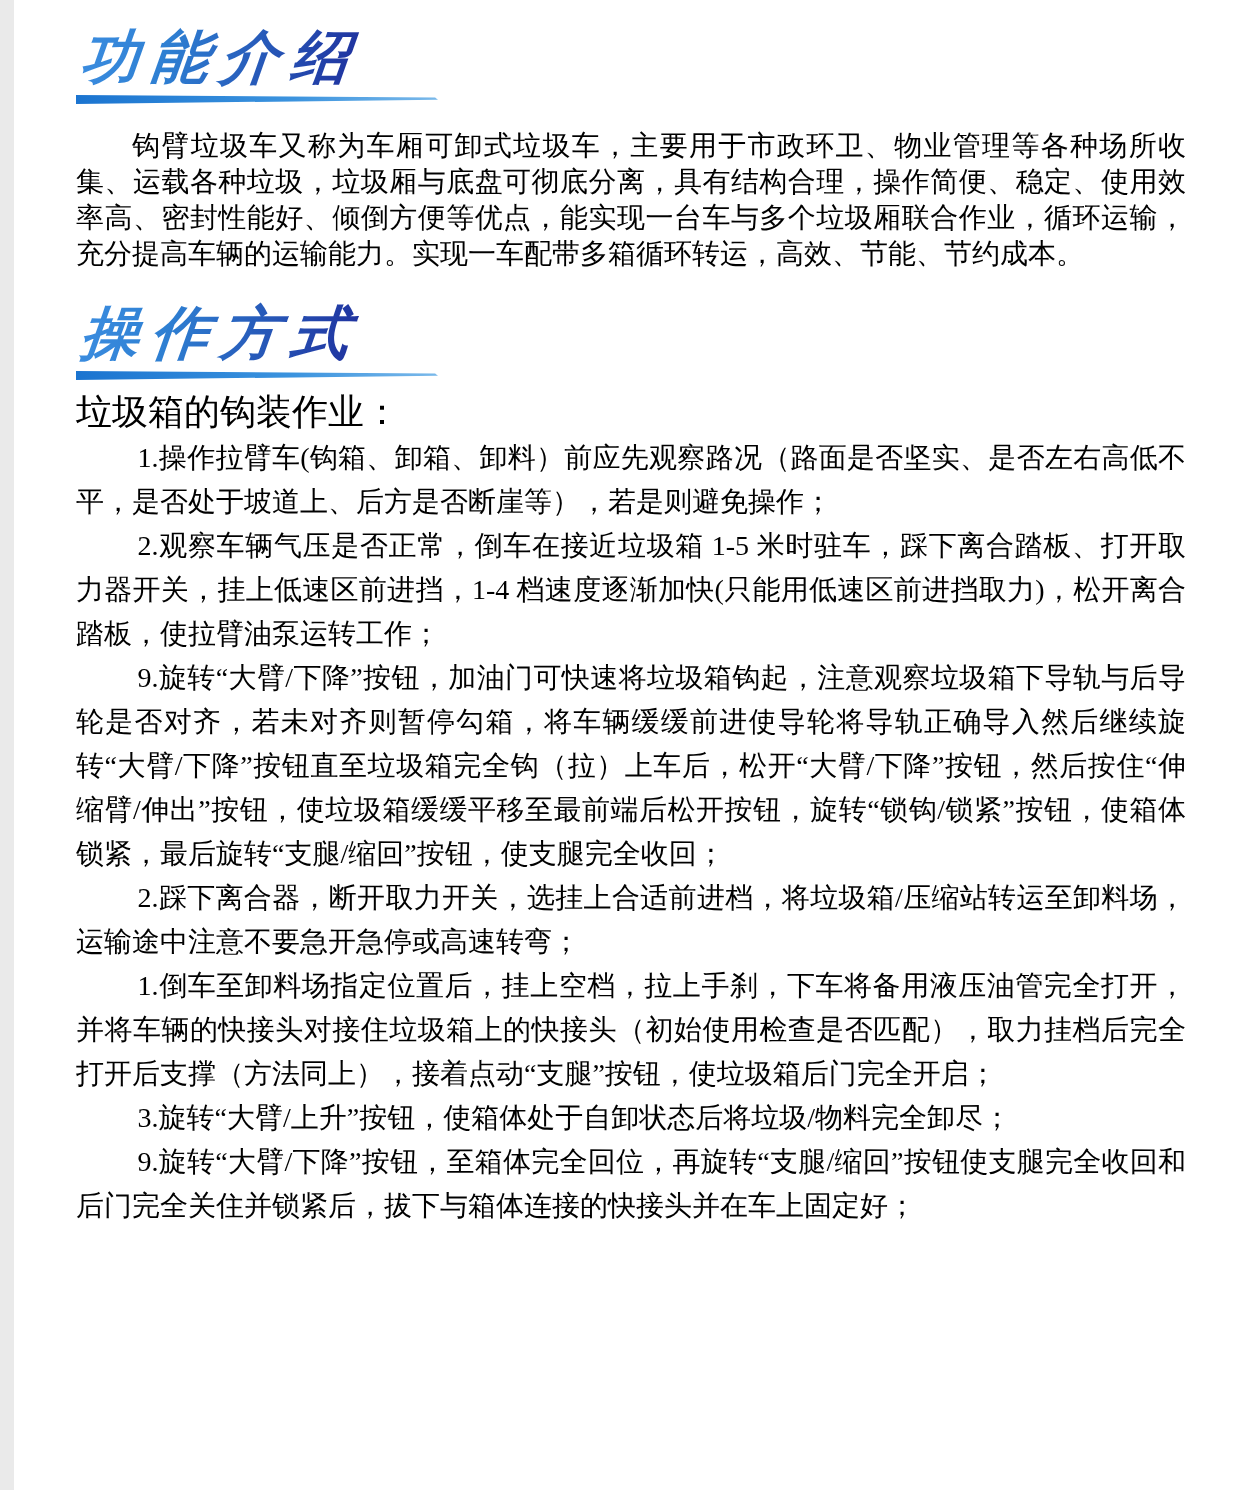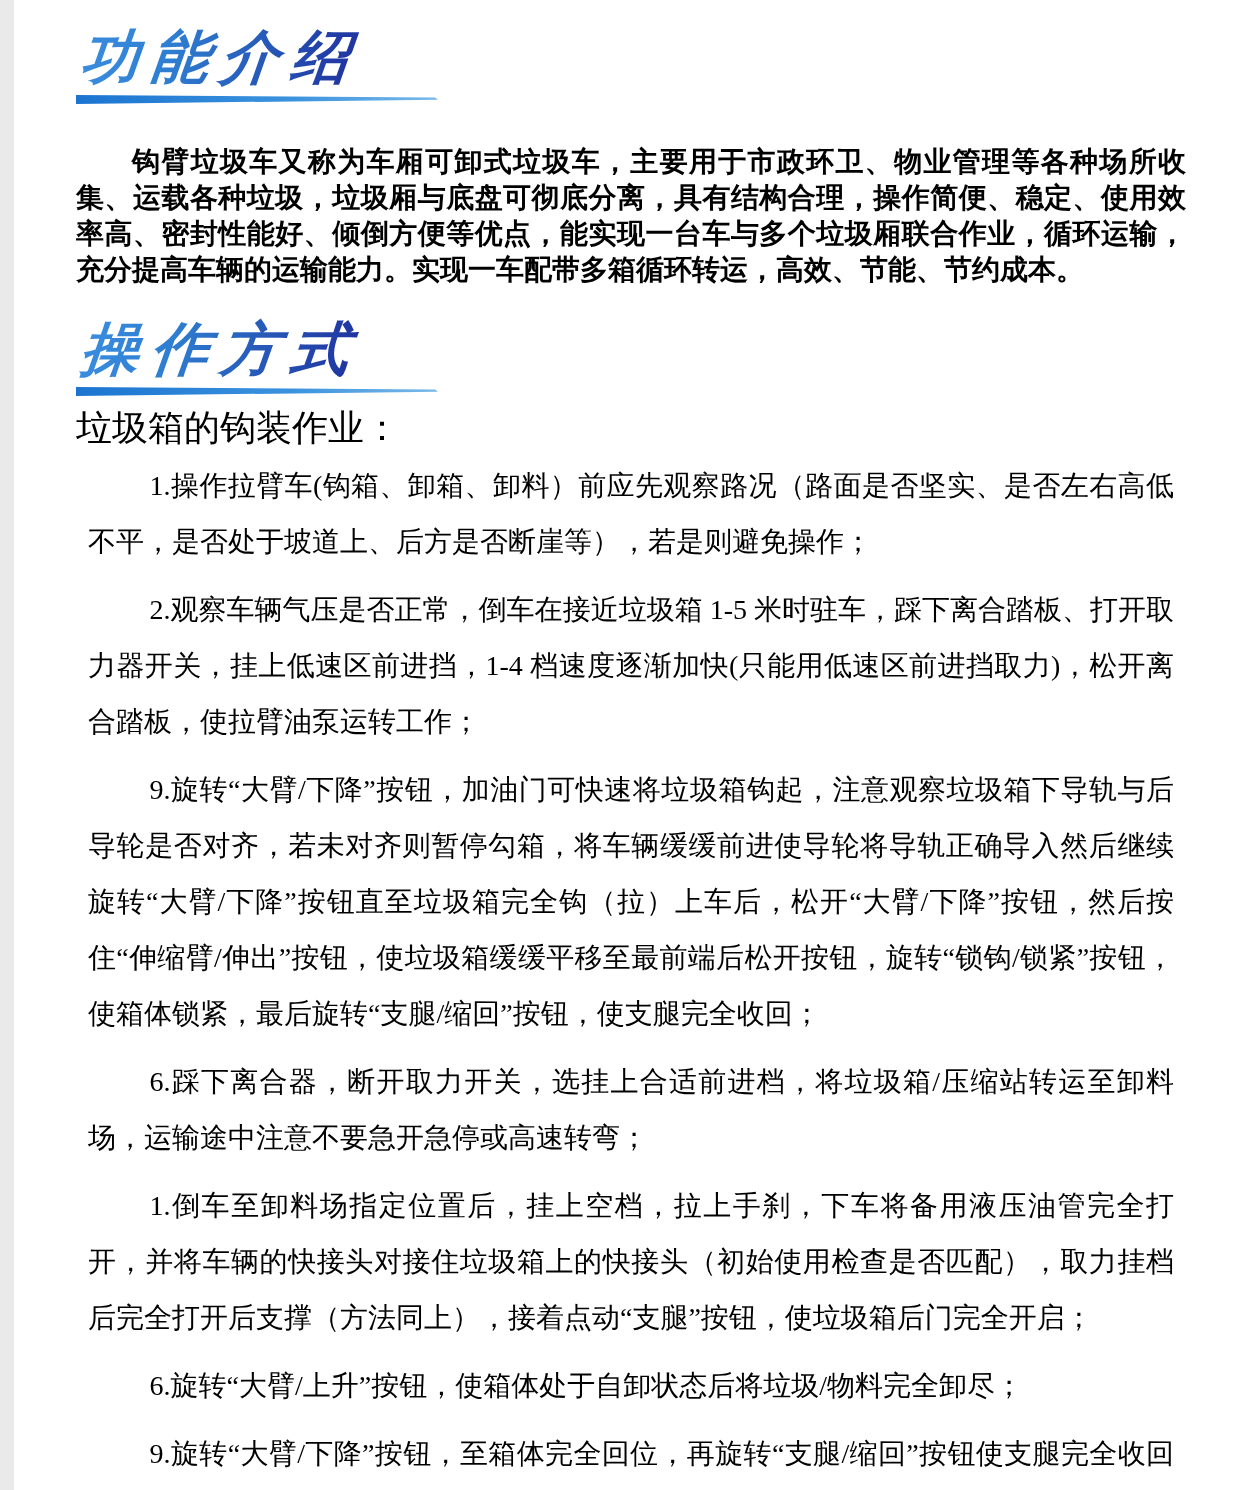--- a/index.html
+++ b/index.html
@@ -47,42 +47,41 @@
   }
   .heading-underline {
     display: block;
     width: 362px;
     height: 9px;
     margin-top: 7px;
     background: linear-gradient(90deg, #1b74d0 0%, #3b93de 60%, #7ab9ea 100%);
     clip-path: polygon(0 0, 99.2% 28%, 100% 52%, 0 100%);
   }
   .intro {
-    margin: 40px 0 0 0;
+    margin: 24px 0 0 0;
     font-size: 28px;
     line-height: 36px;
     text-align: justify;
     text-indent: 2em;
-    font-weight: bold;
   }
   .section-operation {
     margin-top: 30px;
   }
   .subtitle {
     margin: 14px 0 2px 0;
     font-size: 36px;
     line-height: 36px;
   }
   .steps {
     margin-top: 6px;
   }
   .step {
-    margin: 12px;
+    margin: 0;
     font-size: 28px;
-    line-height: 56px;
+    line-height: 44px;
     text-align: justify;
     text-indent: 2.2em;
   }
 </style>
 </head>
 <body>
 
 <div class="edge-strip"></div>
 
 <div class="page">
@@ -99,21 +98,21 @@
     <h1 class="fancy-heading">
       <span class="heading-text">操作方式</span>
       <span class="heading-underline"></span>
     </h1>
     <p class="subtitle">垃圾箱的钩装作业：</p>
 
     <div class="steps">
       <p class="step">1.操作拉臂车(钩箱、卸箱、卸料）前应先观察路况（路面是否坚实、是否左右高低不平，是否处于坡道上、后方是否断崖等），若是则避免操作；</p>
       <p class="step">2.观察车辆气压是否正常，倒车在接近垃圾箱 1-5 米时驻车，踩下离合踏板、打开取力器开关，挂上低速区前进挡，1-4 档速度逐渐加快(只能用低速区前进挡取力)，松开离合踏板，使拉臂油泵运转工作；</p>
       <p class="step">9.旋转“大臂/下降”按钮，加油门可快速将垃圾箱钩起，注意观察垃圾箱下导轨与后导轮是否对齐，若未对齐则暂停勾箱，将车辆缓缓前进使导轮将导轨正确导入然后继续旋转“大臂/下降”按钮直至垃圾箱完全钩（拉）上车后，松开“大臂/下降”按钮，然后按住“伸缩臂/伸出”按钮，使垃圾箱缓缓平移至最前端后松开按钮，旋转“锁钩/锁紧”按钮，使箱体锁紧，最后旋转“支腿/缩回”按钮，使支腿完全收回；</p>
-      <p class="step">6.踩下离合器，断开取力开关，选挂上合适前进档，将垃圾箱/压缩站转运至卸料场，运输途中注意不要急开急停或高速转弯；</p>
+      <p class="step">2.踩下离合器，断开取力开关，选挂上合适前进档，将垃圾箱/压缩站转运至卸料场，运输途中注意不要急开急停或高速转弯；</p>
       <p class="step">1.倒车至卸料场指定位置后，挂上空档，拉上手刹，下车将备用液压油管完全打开，并将车辆的快接头对接住垃圾箱上的快接头（初始使用检查是否匹配），取力挂档后完全打开后支撑（方法同上），接着点动“支腿”按钮，使垃圾箱后门完全开启；</p>
-      <p class="step">6.旋转“大臂/上升”按钮，使箱体处于自卸状态后将垃圾/物料完全卸尽；</p>
+      <p class="step">3.旋转“大臂/上升”按钮，使箱体处于自卸状态后将垃圾/物料完全卸尽；</p>
       <p class="step">9.旋转“大臂/下降”按钮，至箱体完全回位，再旋转“支腿/缩回”按钮使支腿完全收回和后门完全关住并锁紧后，拔下与箱体连接的快接头并在车上固定好；</p>
 
     </div>
   </section>
 
 </div>
 
 </body></html>

